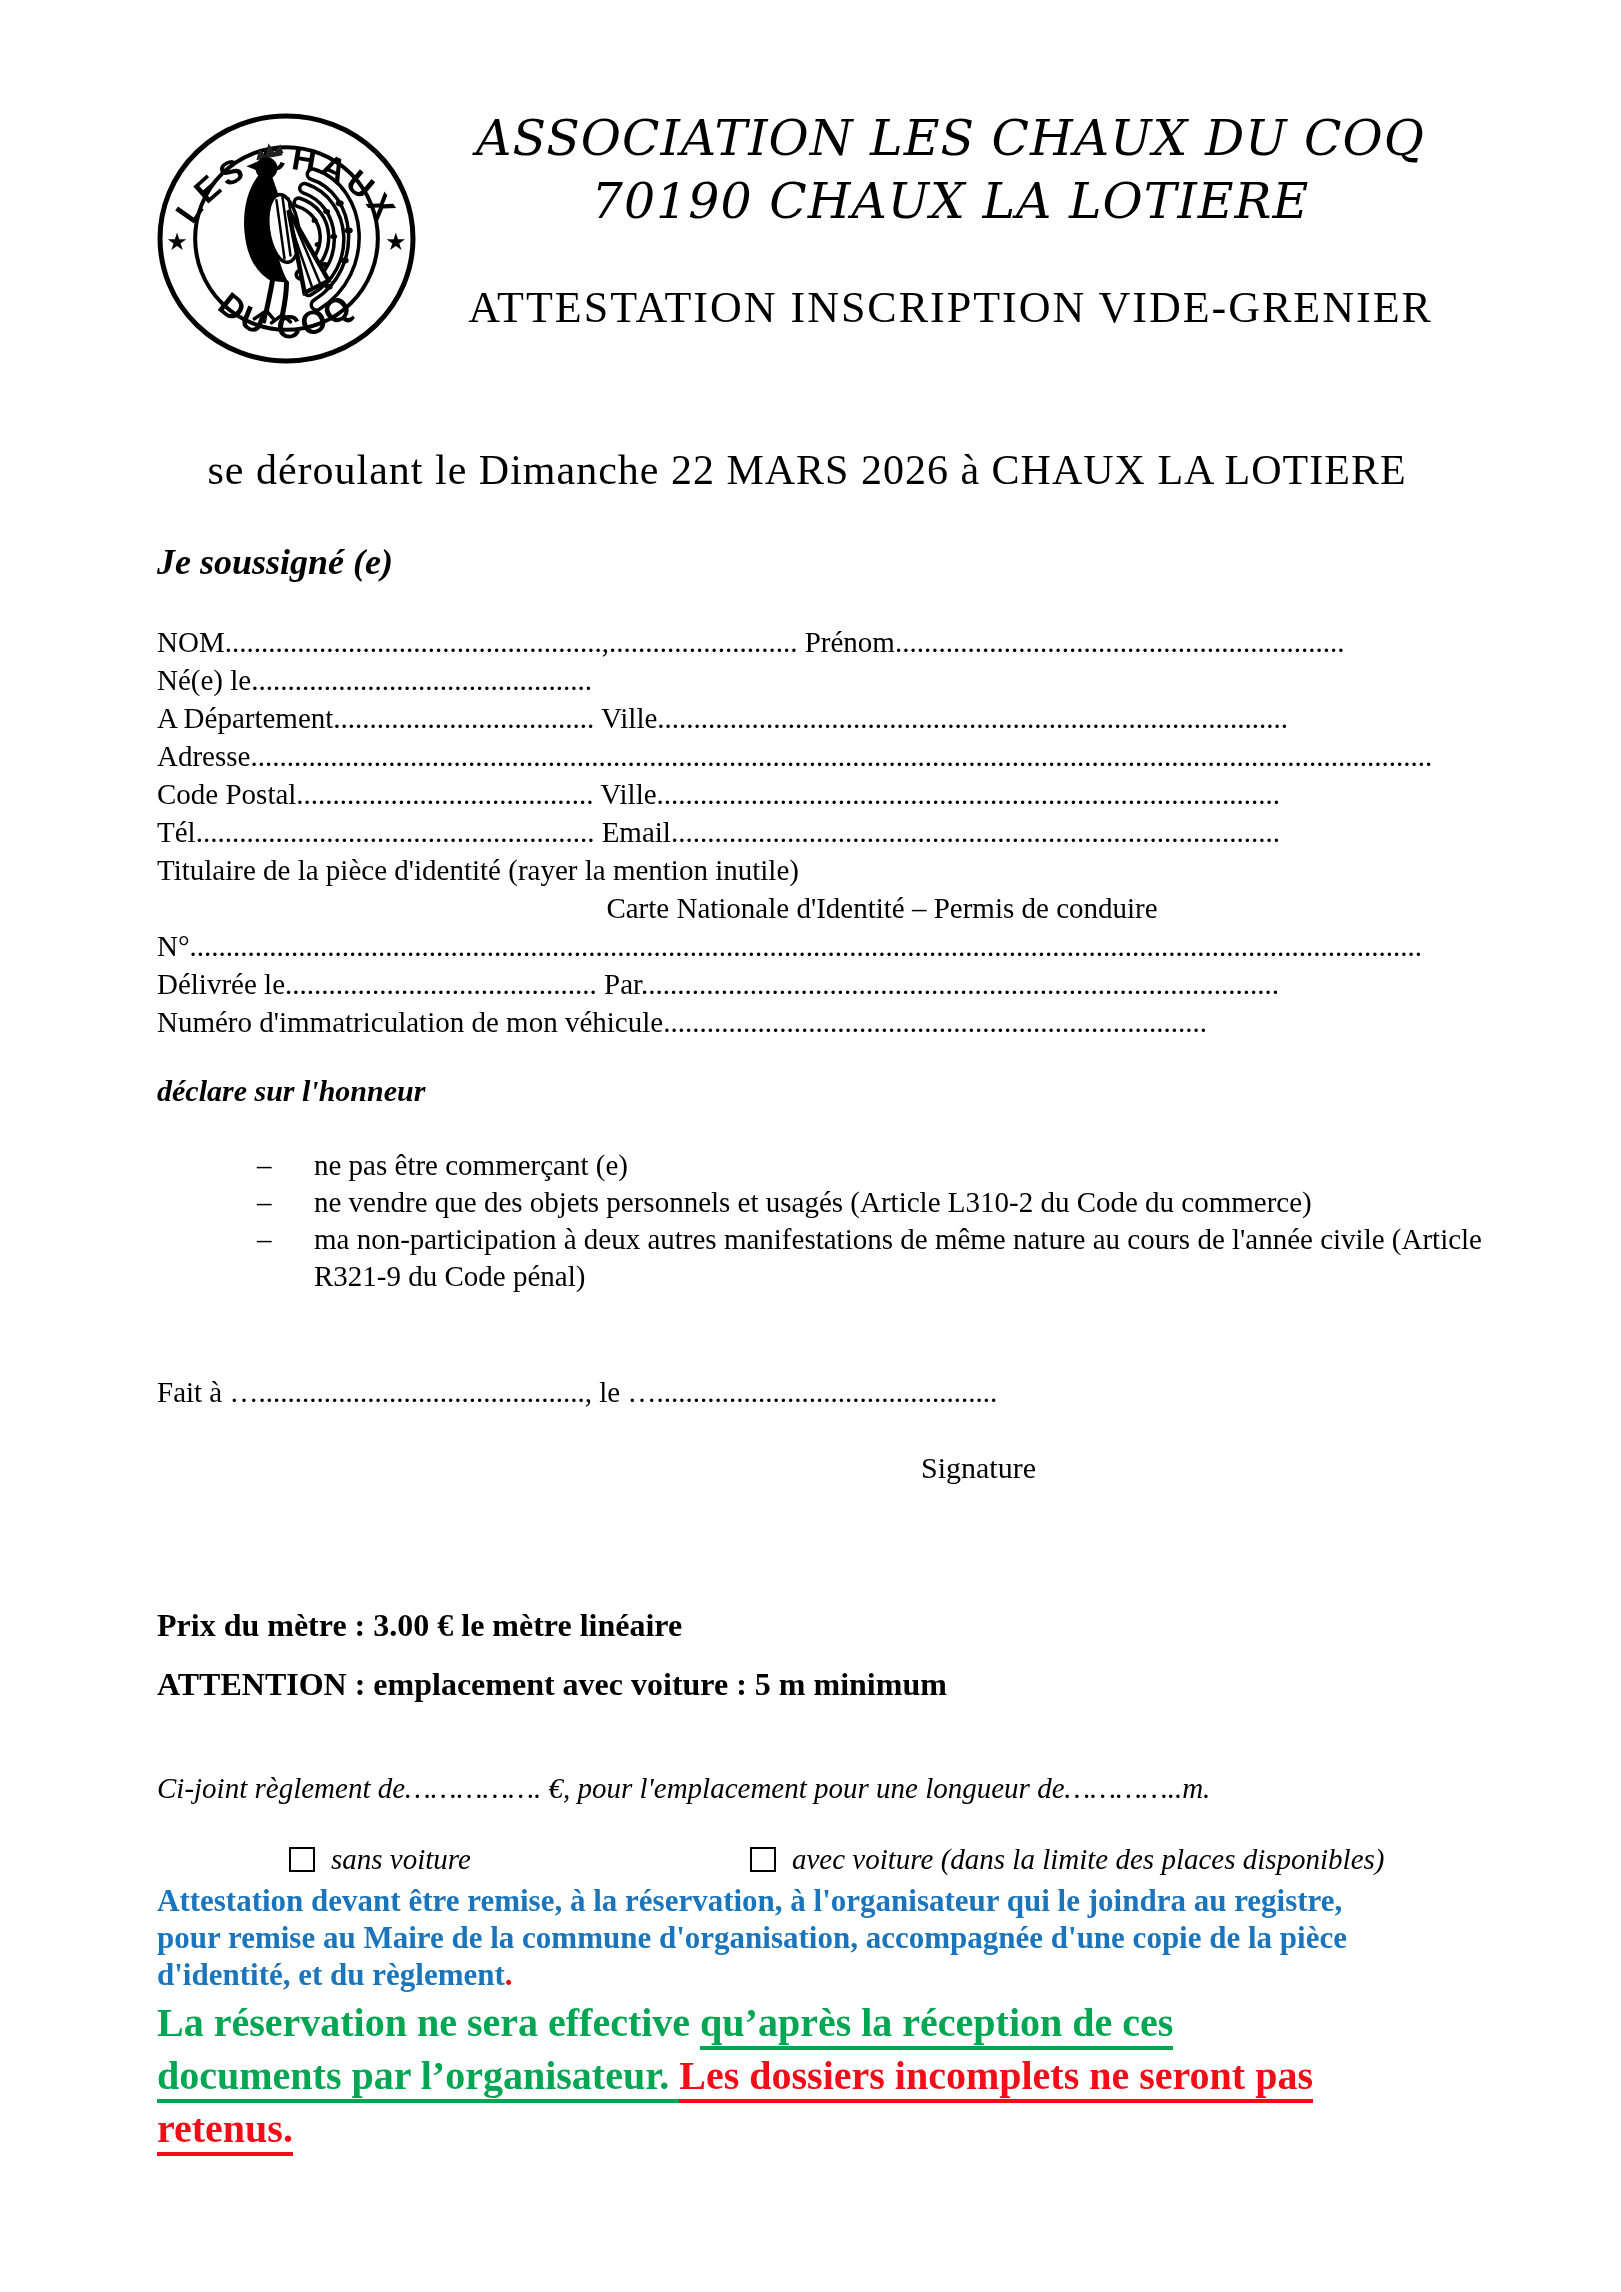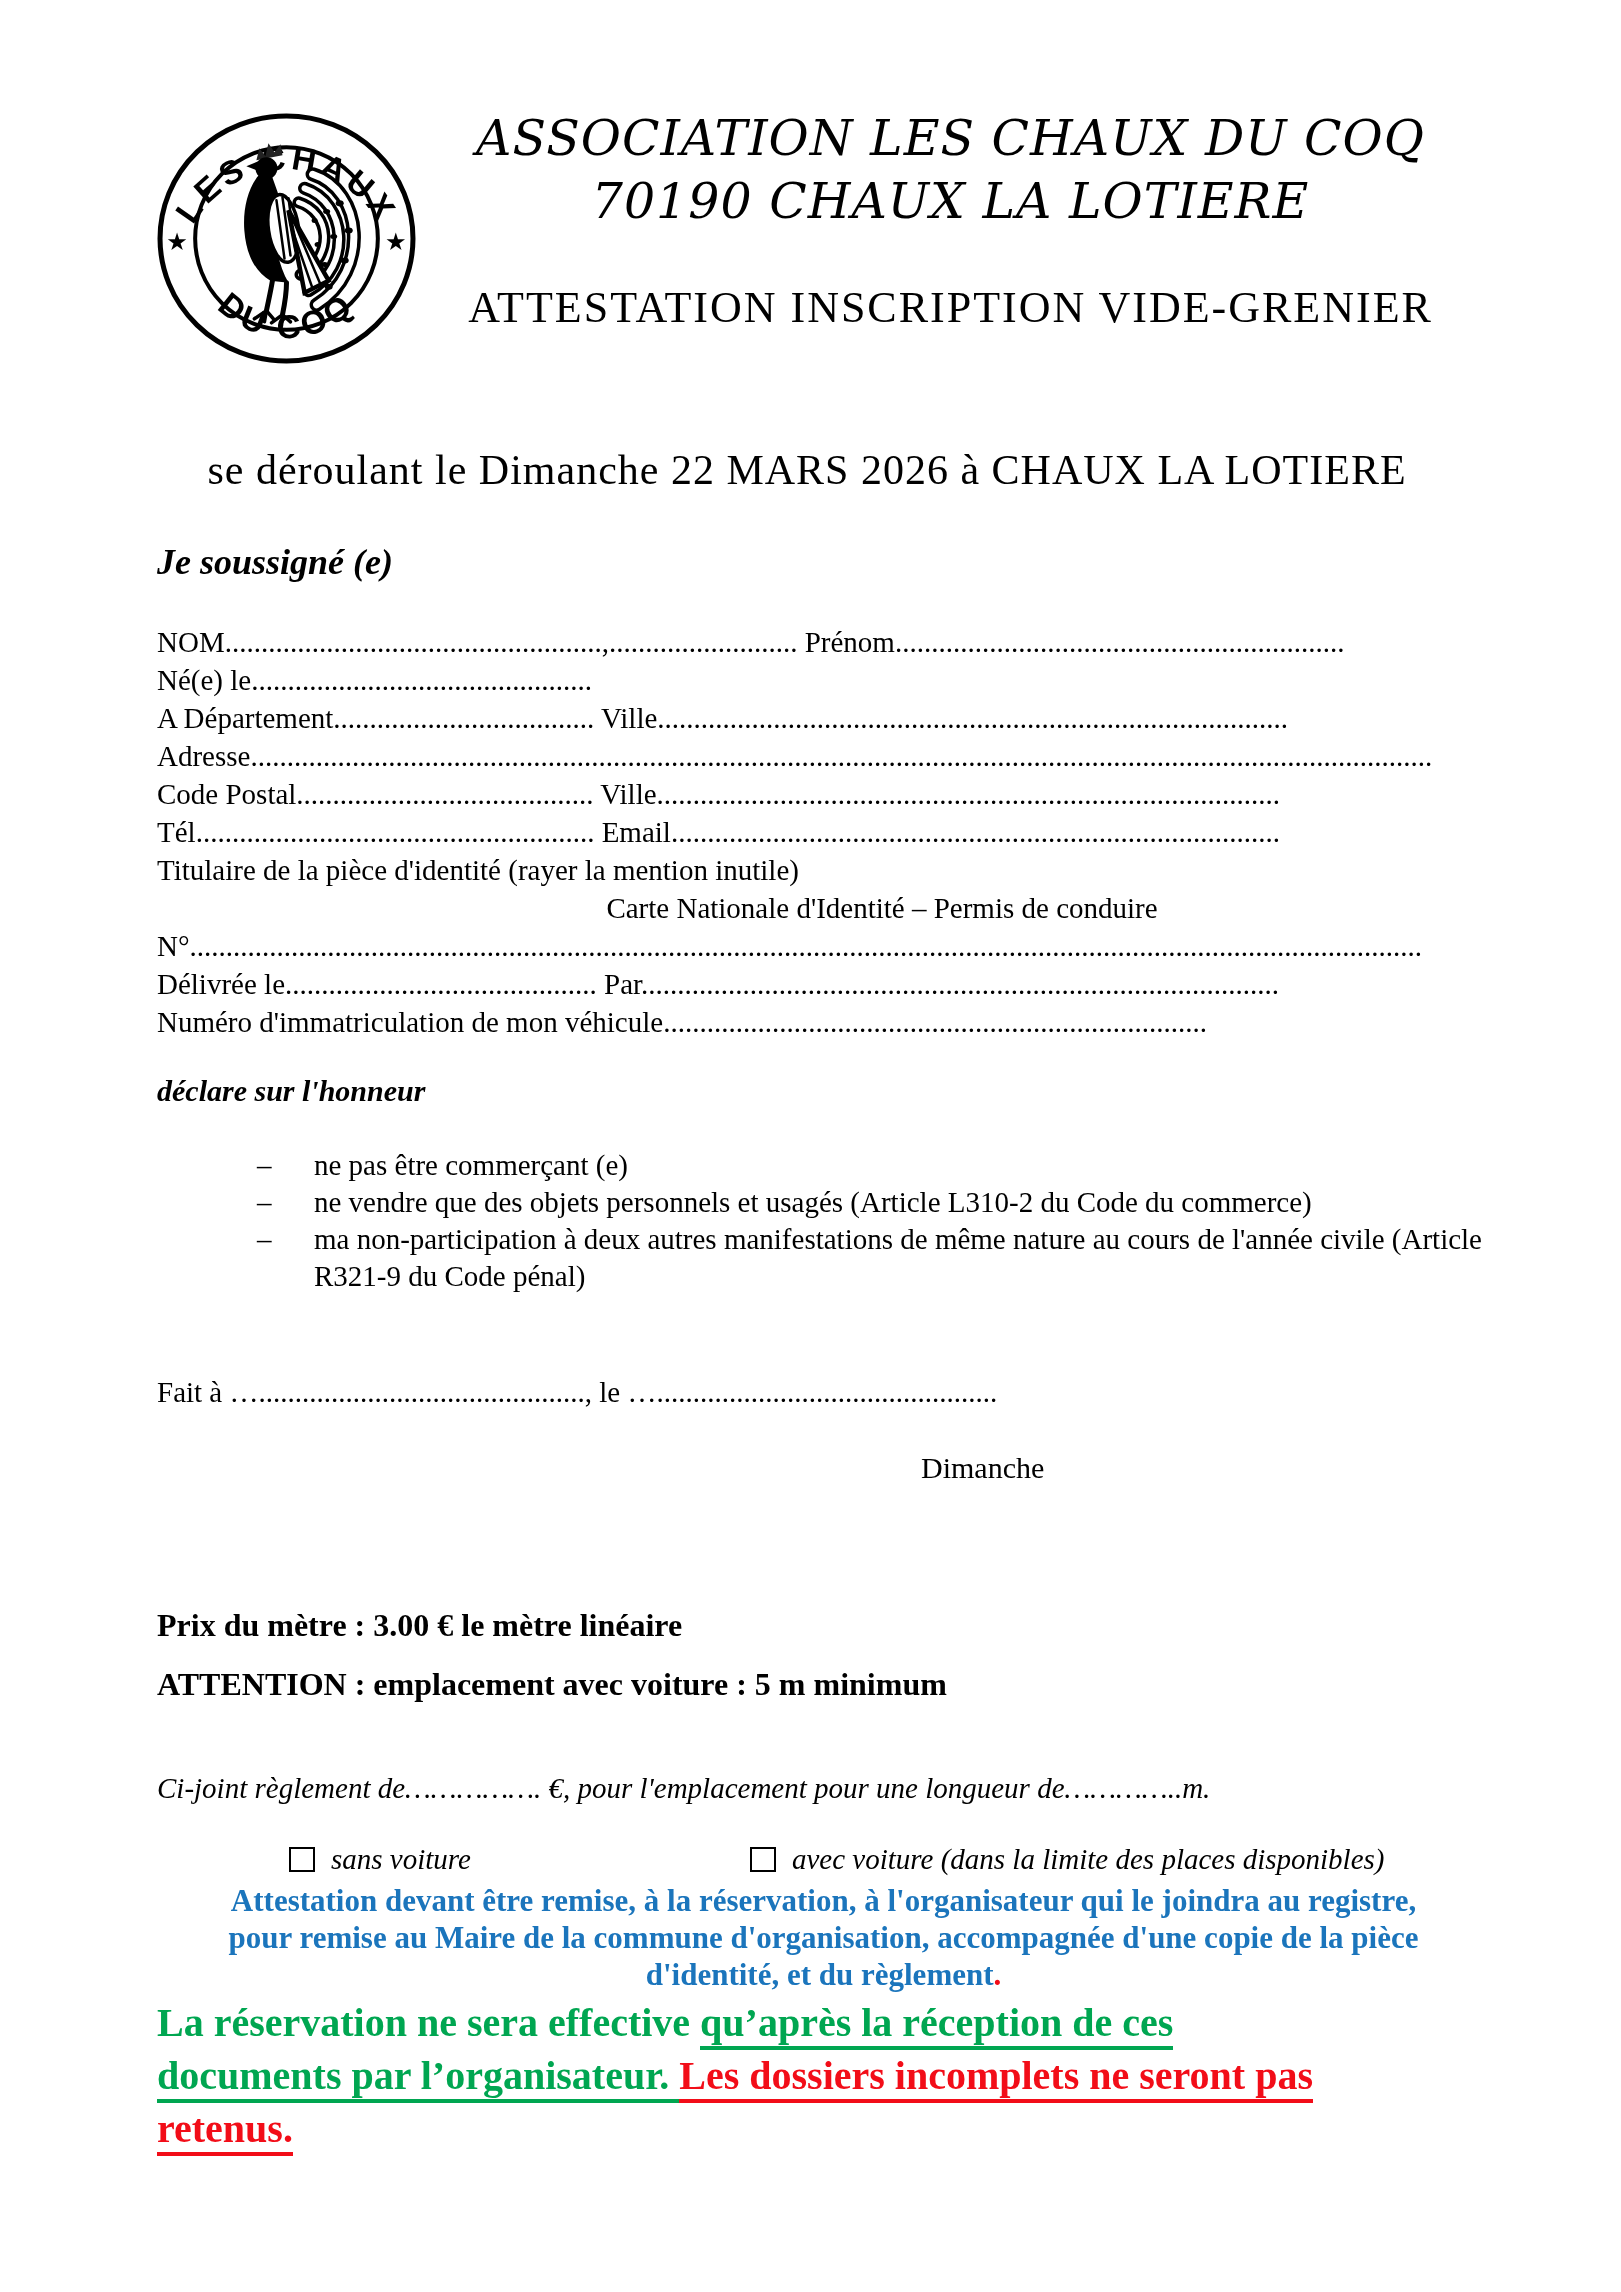--- a/index.html
+++ b/index.html
@@ -44,21 +44,21 @@
   
   .prix{position:absolute;left:157px;top:1596px;font-size:32px;font-weight:bold;line-height:59px;white-space:nowrap;}
   .cijoint{position:absolute;left:157px;top:1772px;font-size:29px;font-style:italic;white-space:nowrap;}
   .checkrow{position:absolute;left:157px;top:1805px;width:1392px;height:43px;font-size:29px;font-style:italic;margin-top:36px;}
   .checkbox{position:absolute;top:5.9px;width:25.5px;height:25.5px;border:2.9px solid #000;background:#fff;}
   .cb1{left:132px;} .cb2{left:593px;}
   .cb-label{position:absolute;top:2px;white-space:nowrap;}
   .lb1{left:174px;} .lb2{left:635px;}
   
   .bluep{position:absolute;left:157px;top:1882px;width:1333px;
-    color:var(--blue);font-size:31px;font-weight:bold;line-height:37px;text-align:center;}
+    color:var(--blue);font-size:31px;font-weight:bold;line-height:37px;}
   .red-char{color:var(--red);}
   .effective{position:absolute;left:157px;top:1996px;width:1372px;
     font-size:40px;font-weight:bold;line-height:53px;}
   .grn{color:var(--green);}
   .rd{color:var(--red);}
   .ul{border-bottom:4.9px solid currentColor;padding-bottom:1px;}
   .nowrap{white-space:nowrap;}
 </style>
 </head>
 <body>
@@ -170,21 +170,21 @@
       <span class="bullet-dash">–</span>
       <span class="bullet-text">ne vendre que des objets personnels et usagés (Article L310-2 du Code du commerce)</span>
     </div>
     <div class="bullet-row">
       <span class="bullet-dash">–</span>
       <span class="bullet-text">ma non-participation à deux autres manifestations de même nature au cours de l'année civile (Article R321-9 du Code pénal)</span>
     </div>
   </div>
 
   <div class="fait-line">Fait à …............................................., le …...............................................</div>
-  <div class="signature">Dimanche</div>
+  <div class="signature">Signature</div>
 
   <div class="prix">
     <div>Prix du mètre : 3.00 € le mètre linéaire</div>
     <div>ATTENTION : emplacement avec voiture : 5 m minimum</div>
   </div>
 
   <div class="cijoint">Ci-joint règlement de……………. €, pour l'emplacement pour une longueur de…………..m.</div>
 
   <div class="checkrow">
     <span class="checkbox cb1"></span>

